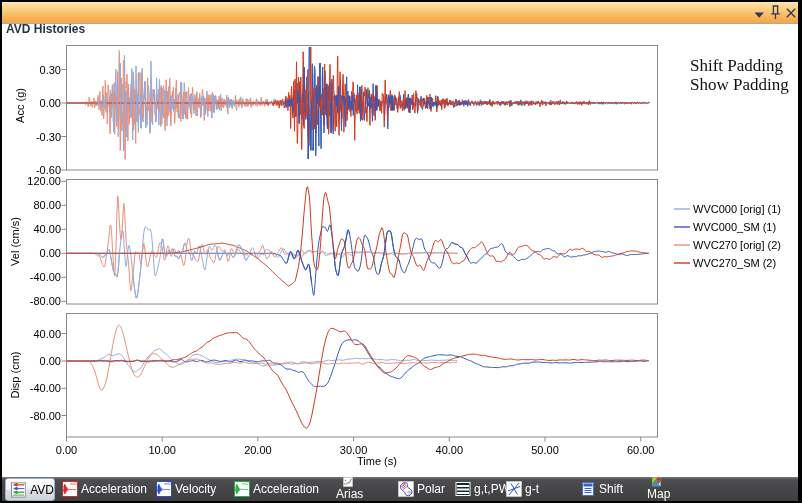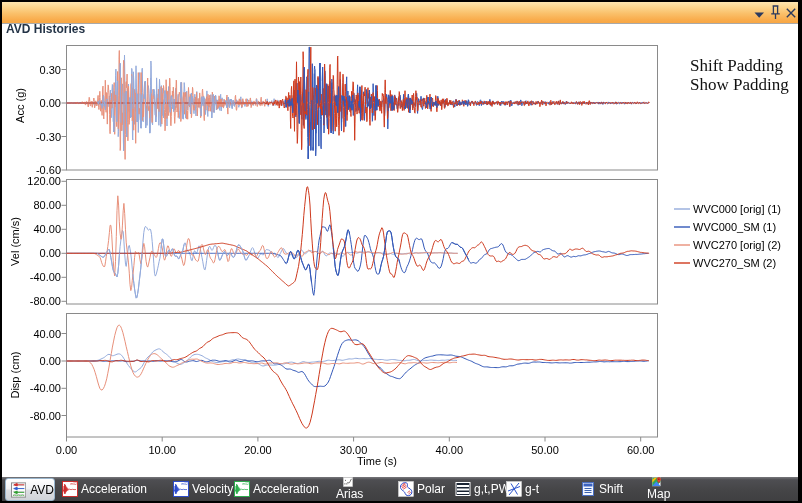--- a/index.html
+++ b/index.html
@@ -141,21 +141,21 @@
         <span>AVD</span>
       </div>
 <div class="tab" style="left:60px;">
         <svg class="ic" width="16" height="16" viewBox="0 0 16 16">
           <rect x="0.5" y="0.5" width="15" height="15" fill="#fff" stroke="#cc2222" stroke-width="0.9"></rect>
           <polyline fill="none" stroke="#cc2222" stroke-width="0.7" points="1.2,8.5 1.8,10.5 2.1,5 2.4,12.5 2.7,3 3.0,13 3.3,4 3.6,11.5 4.0,5.5 4.4,10.5 4.8,6.5 5.2,9.8 5.8,7.5 6.5,9 7.5,8.2 9,8.7 10.5,8.3 12,8.6 14,8.5"></polyline>
           <text x="8.5" y="4.2" font-size="3.2" fill="#cc2222" font-family="Liberation Sans">m02</text>
         </svg>
         <span>Acceleration</span>
       </div>
-<div class="tab" style="left:171px;">
+<div class="tab" style="left:154px;">
         <svg class="ic" width="16" height="16" viewBox="0 0 16 16">
           <rect x="0.5" y="0.5" width="15" height="15" fill="#fff" stroke="#2244cc" stroke-width="0.9"></rect>
           <polyline fill="none" stroke="#2244cc" stroke-width="0.7" points="1.2,8.5 1.8,10.5 2.1,5 2.4,12.5 2.7,3 3.0,13 3.3,4 3.6,11.5 4.0,5.5 4.4,10.5 4.8,6.5 5.2,9.8 5.8,7.5 6.5,9 7.5,8.2 9,8.7 10.5,8.3 12,8.6 14,8.5"></polyline>
           <text x="8.5" y="4.2" font-size="3.2" fill="#2244cc" font-family="Liberation Sans">m02</text>
         </svg>
         <span>Velocity</span>
       </div>
 <div class="tab" style="left:232px;">
         <svg class="ic" width="16" height="16" viewBox="0 0 16 16">
           <rect x="0.5" y="0.5" width="15" height="15" fill="#fff" stroke="#22aa44" stroke-width="0.9"></rect>

